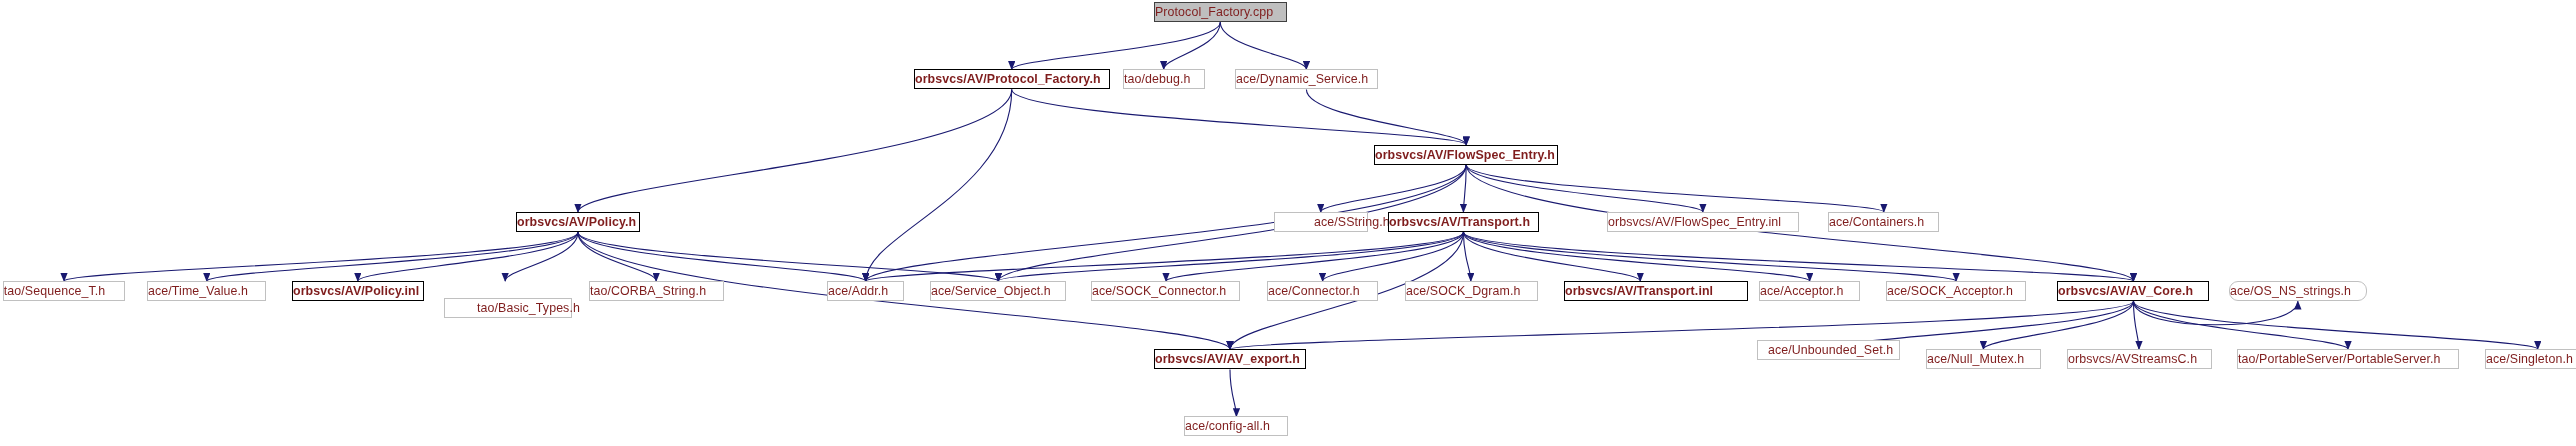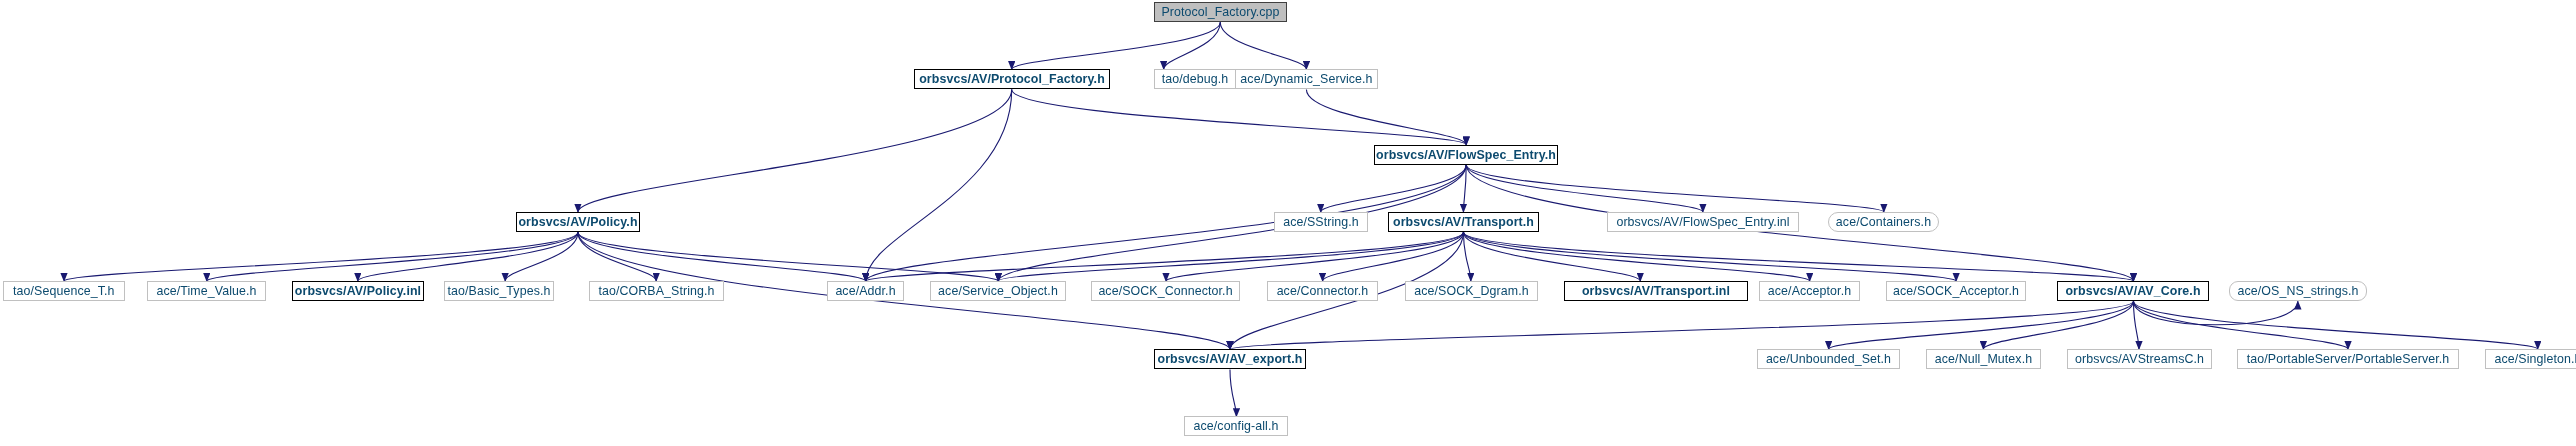--- a/index.html
+++ b/index.html
@@ -9,24 +9,24 @@
     background:#ffffff;
     font-family:"Liberation Sans","DejaVu Sans",sans-serif;
     overflow:hidden;
   }
   #edges{position:absolute;left:0;top:0;width:2576px;height:447px;}
   .node{
     position:absolute;
     box-sizing:border-box;
     height:20px;
     line-height:18.4px;
-    text-align:center;
+    text-align:left;
     white-space:nowrap;
     font-size:12.4px;
-    color:#0c4a6e;
+    color:#7f1d1d;
     background:#ffffff;
     border:0.9px solid #c0c0c0;
     letter-spacing:0.1px;
   }
   .node.strong{border:0.9px solid #000000;font-weight:bold;}
   .node.root{background:#bfbfbf;border:0.9px solid #404040;}
 </style>
 </head>
 <body>
 
@@ -73,44 +73,44 @@
       <path d="M2316.5,327 C2316.5,355.6 1985.5,366 1985.5,379" fill="none" stroke="#191970" stroke-width="1.2" marker-end="url(#arw)"></path>
       <path d="M2316.5,327 C2316.5,355.6 2153.5,366 2153.5,379" fill="none" stroke="#191970" stroke-width="1.2" marker-end="url(#arw)"></path>
       <path d="M2316.5,327 C2316.5,355.6 2322.5,366 2322.5,379" fill="none" stroke="#191970" stroke-width="1.2" marker-end="url(#arw)"></path>
       <path d="M2316.5,327 C2316.5,355.6 2549.5,366 2549.5,379" fill="none" stroke="#191970" stroke-width="1.2" marker-end="url(#arw)"></path>
       <path d="M2316.5,327 C2316.5,355.6 2755.5,366 2755.5,379" fill="none" stroke="#191970" stroke-width="1.2" marker-end="url(#arw)"></path>
       <path d="M2316.5,327 C2316.5,361 2495,361 2495,327" fill="none" stroke="#191970" stroke-width="1.2" marker-end="url(#arw)"></path>
       <path d="M1335.5,401 C1335.5,429.05 1342.5,439.25 1342.5,452" fill="none" stroke="#191970" stroke-width="1.2" marker-end="url(#arw)"></path>
     </svg>
 <div class="node root" style="left: 1154px; top: 1.8px; width: 133px;">Protocol_Factory.cpp</div>
     <div class="node strong" style="left: 914px; top: 69px; width: 196px;">orbsvcs/AV/Protocol_Factory.h</div>
-    <div class="node" style="left: 1123px; top: 69px; width: 82px; margin-left: 31px;">tao/debug.h</div>
+    <div class="node" style="left: 1123px; top: 69px; width: 82px;">tao/debug.h</div>
     <div class="node" style="left: 1235px; top: 69px; width: 143px;">ace/Dynamic_Service.h</div>
     <div class="node strong" style="left: 1374px; top: 145px; width: 184px;">orbsvcs/AV/FlowSpec_Entry.h</div>
     <div class="node strong" style="left: 516px; top: 212px; width: 124px;">orbsvcs/AV/Policy.h</div>
-    <div class="node" style="left: 1274px; top: 212px; width: 94px;">ace/SString.h</div>
+    <div class="node" style="left: 1274px; top: 212px; width: 94px; padding-left: 39px;">ace/SString.h</div>
     <div class="node strong" style="left: 1388px; top: 212px; width: 151px;">orbsvcs/AV/Transport.h</div>
     <div class="node" style="left: 1607px; top: 212px; width: 192px;">orbsvcs/AV/FlowSpec_Entry.inl</div>
-    <div class="node" style="left: 1828px; top: 212px; width: 111px; border-radius: 10px;">ace/Containers.h</div>
+    <div class="node" style="left: 1828px; top: 212px; width: 111px;">ace/Containers.h</div>
     <div class="node" style="left: 2.8px; top: 281px; width: 122px;">tao/Sequence_T.h</div>
     <div class="node" style="left: 147px; top: 281px; width: 119px;">ace/Time_Value.h</div>
     <div class="node strong" style="left: 292px; top: 281px; width: 132px;">orbsvcs/AV/Policy.inl</div>
-    <div class="node" style="left: 444px; top: 281px; width: 110px;">tao/Basic_Types.h</div>
+    <div class="node" style="left: 444px; top: 298px; width: 128px; padding-left: 32px;">tao/Basic_Types.h</div>
     <div class="node" style="left: 589px; top: 281px; width: 135px;">tao/CORBA_String.h</div>
     <div class="node" style="left: 827px; top: 281px; width: 77px;">ace/Addr.h</div>
     <div class="node" style="left: 930px; top: 281px; width: 136px;">ace/Service_Object.h</div>
     <div class="node" style="left: 1091px; top: 281px; width: 149px;">ace/SOCK_Connector.h</div>
     <div class="node" style="left: 1267px; top: 281px; width: 111px;">ace/Connector.h</div>
     <div class="node" style="left: 1405px; top: 281px; width: 133px;">ace/SOCK_Dgram.h</div>
     <div class="node strong" style="left: 1564px; top: 281px; width: 184px;">orbsvcs/AV/Transport.inl</div>
     <div class="node" style="left: 1759px; top: 281px; width: 101px;">ace/Acceptor.h</div>
     <div class="node" style="left: 1886px; top: 281px; width: 140px;">ace/SOCK_Acceptor.h</div>
     <div class="node strong" style="left: 2057px; top: 281px; width: 152px;">orbsvcs/AV/AV_Core.h</div>
     <div class="node" style="left: 2229px; top: 281px; width: 138px; border-radius: 9px;">ace/OS_NS_strings.h</div>
     <div class="node strong" style="left: 1154px; top: 349px; width: 152px;">orbsvcs/AV/AV_export.h</div>
-    <div class="node" style="left: 1757px; top: 349px; width: 143px;">ace/Unbounded_Set.h</div>
+    <div class="node" style="left: 1757px; top: 340px; width: 143px; padding-left: 10px;">ace/Unbounded_Set.h</div>
     <div class="node" style="left: 1926px; top: 349px; width: 115px;">ace/Null_Mutex.h</div>
     <div class="node" style="left: 2067px; top: 349px; width: 145px;">orbsvcs/AVStreamsC.h</div>
     <div class="node" style="left: 2237px; top: 349px; width: 222px;">tao/PortableServer/PortableServer.h</div>
     <div class="node" style="left: 2485px; top: 349px; width: 106px;">ace/Singleton.h</div>
     <div class="node" style="left: 1184px; top: 416px; width: 104px;">ace/config-all.h</div>
   </div>
 
 
 </body></html>

